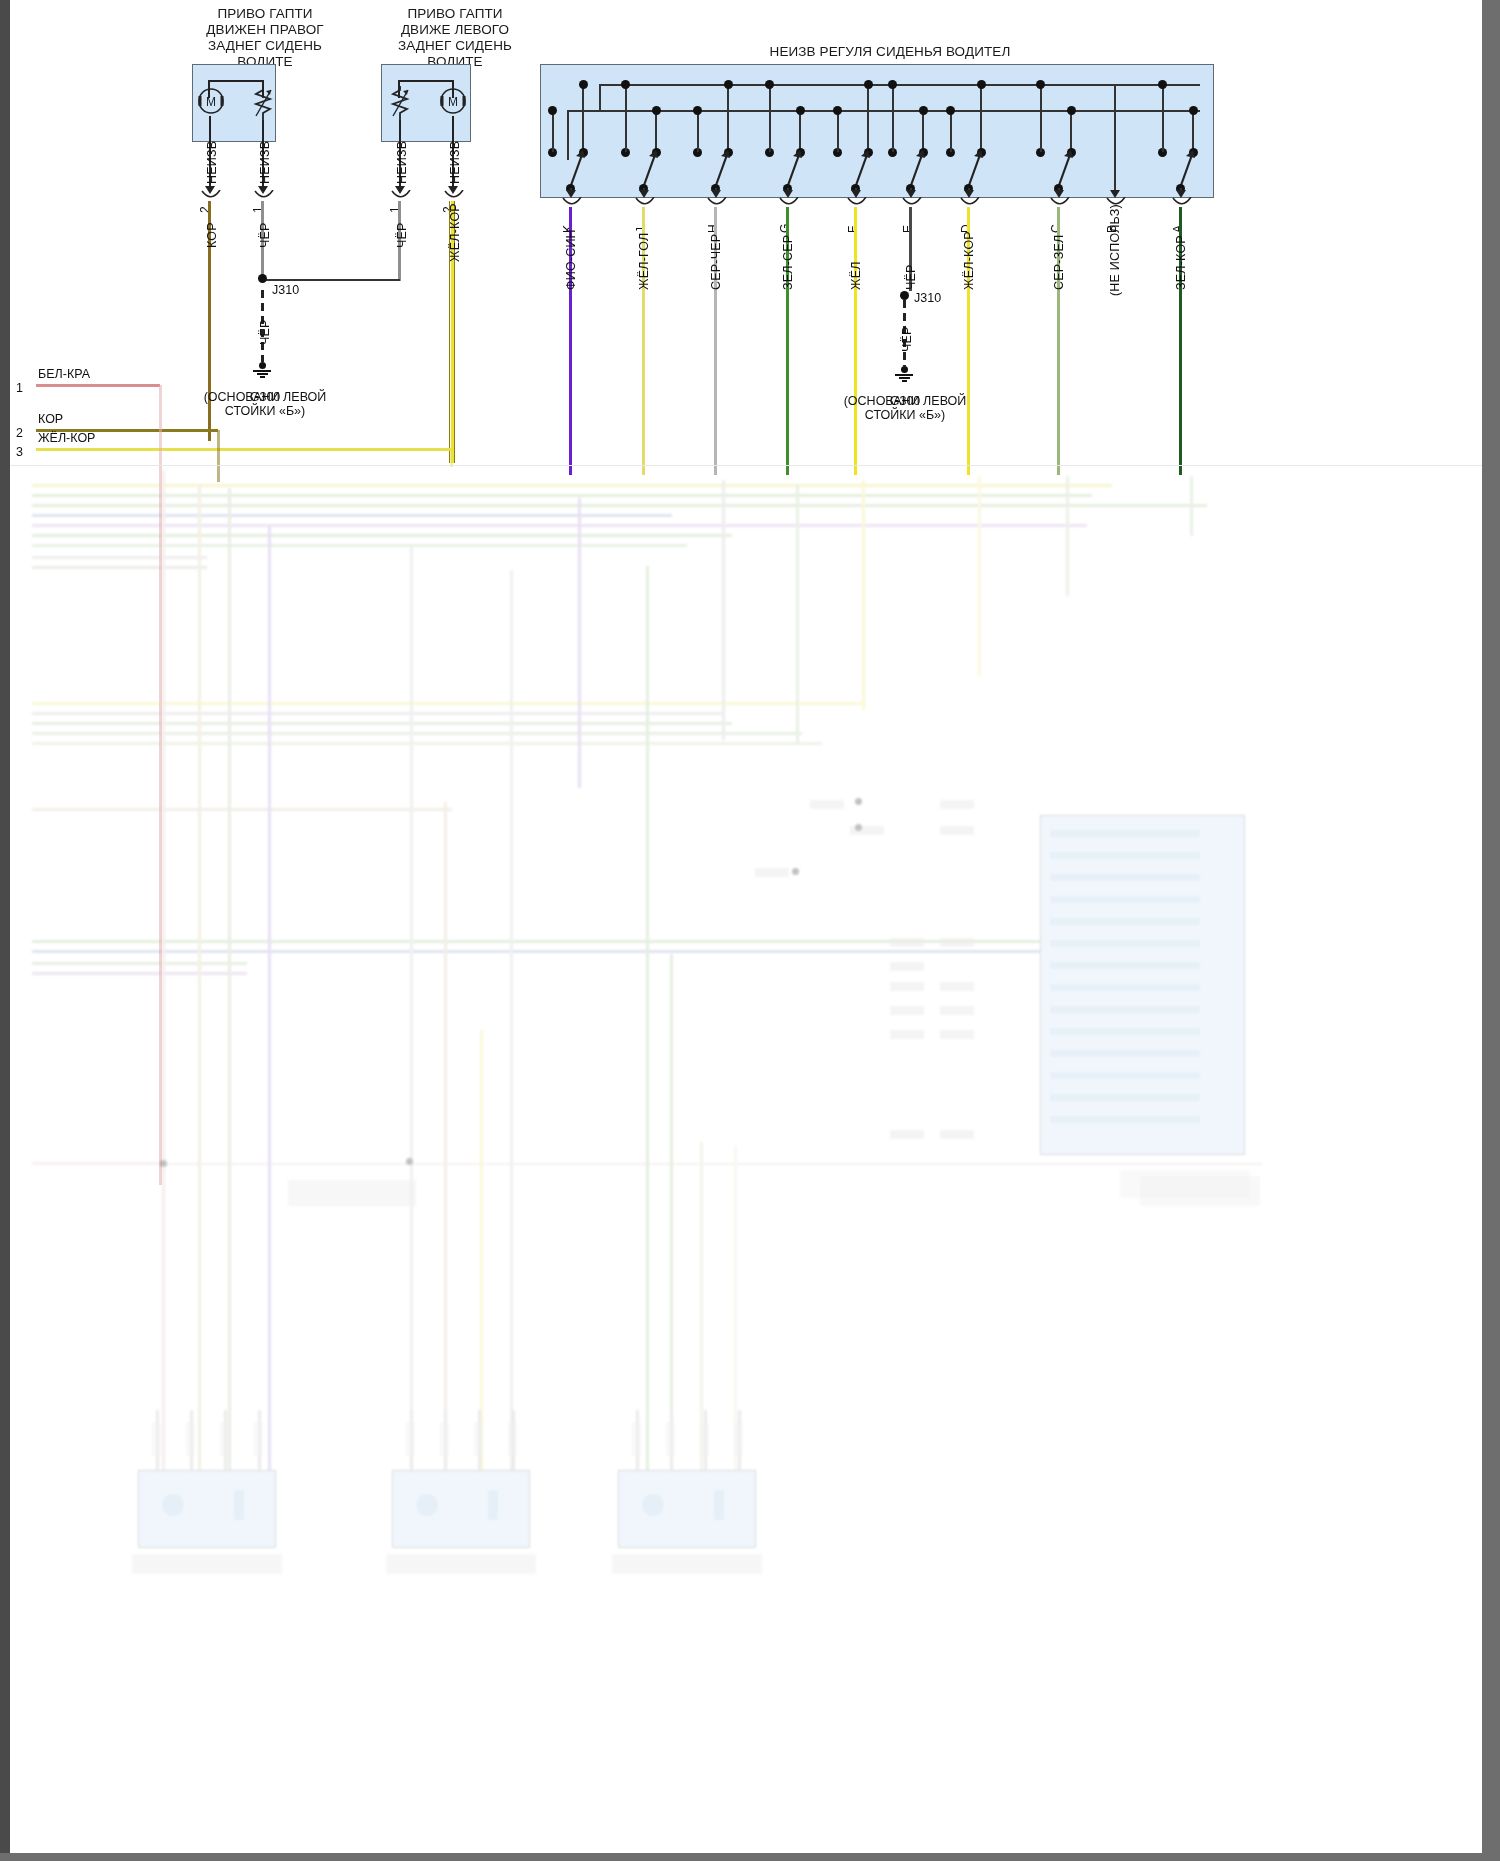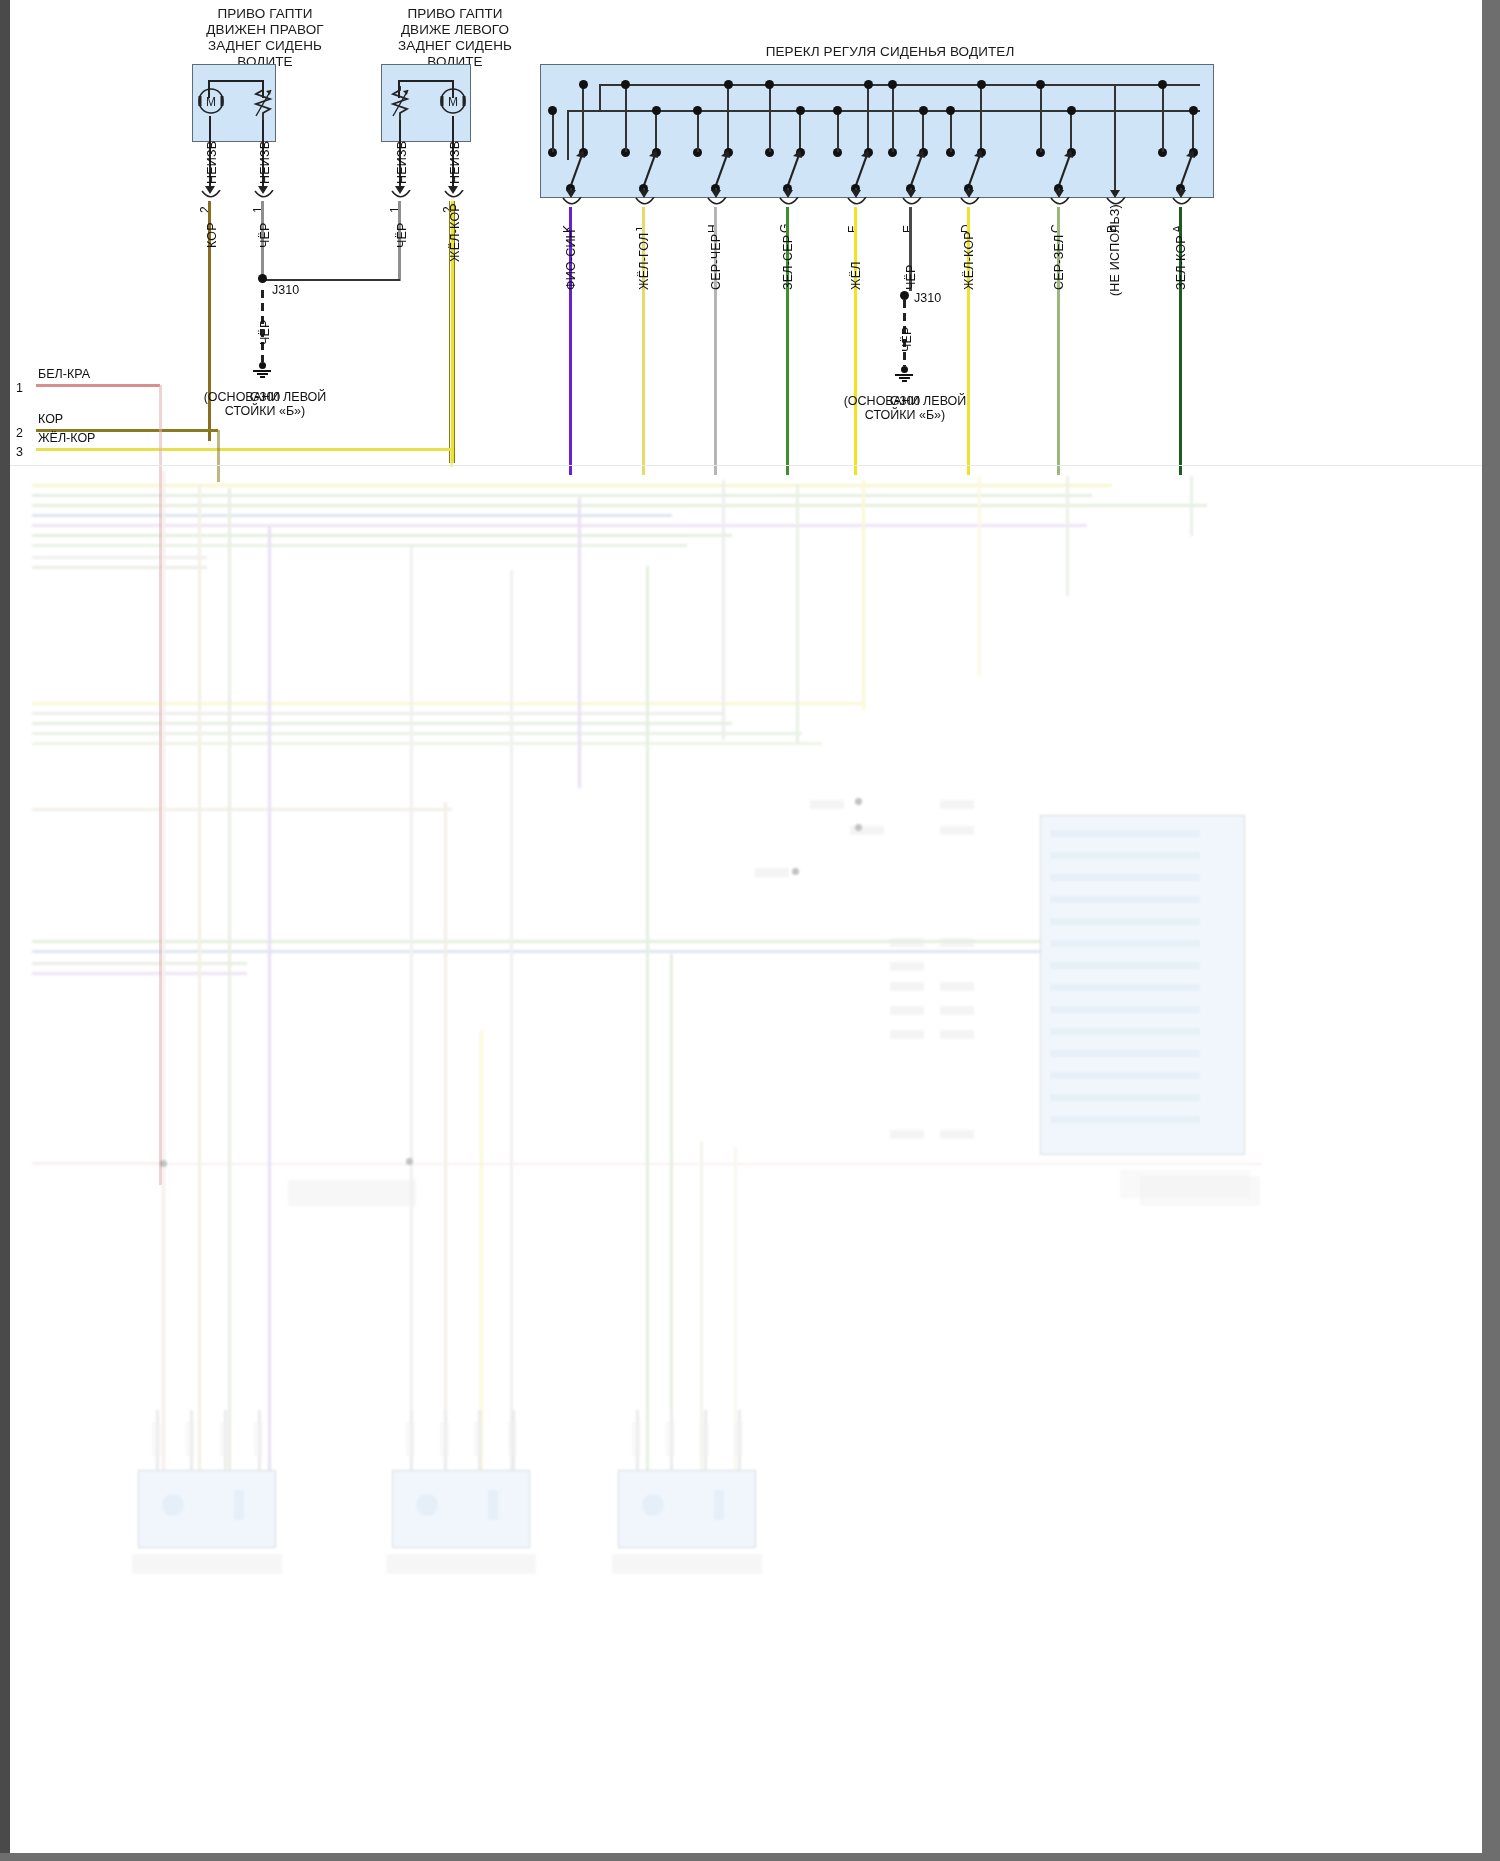--- a/index.html
+++ b/index.html
@@ -173,21 +173,21 @@
     <div class="g1" style="left:0px;top:8px;"></div>
     <div class="g2" style="left:3.5px;top:11px;"></div>
     <div class="g3" style="left:6.5px;top:14px;"></div>
   </div>
   <div class="centertext" style="left:190px;top:376px;width:150px;text-align:center;">
     <span>G300</span>
   </div>
   <div class="centertext" style="left:190px;top:390px;width:150px;">(ОСНОВАНИ ЛЕВОЙ
 СТОЙКИ «Б»)</div>
 
-  <div class="title" style="left:640px;top:44px;width:500px;">ПЕРЕКЛ РЕГУЛЯ СИДЕНЬЯ ВОДИТЕЛ</div>
+  <div class="title" style="left:640px;top:44px;width:500px;">НЕИЗВ РЕГУЛЯ СИДЕНЬЯ ВОДИТЕЛ</div>
   <div class="box" style="left:540px;top:64px;width:674px;height:134px;"></div>
 
   <div class="hline" style="left:600px;top:84px;width:600px;background:#333;height:2px;"></div>
   <div class="hline" style="left:568px;top:110px;width:632px;background:#333;height:2px;"></div>
   <div class="vline" style="left:599px;top:84px;height:26px;background:#333;width:2px;"></div>
   <div class="vline" style="left:567px;top:110px;height:50px;background:#333;width:2px;"></div>
 
   <div id="switch-poles">
       <div class="vline" style="left: 582px; top: 84px; height: 68px; background: rgb(51, 51, 51); width: 2px;"></div>
       <div class="dot" style="left: 578.5px; top: 80px;"></div>

